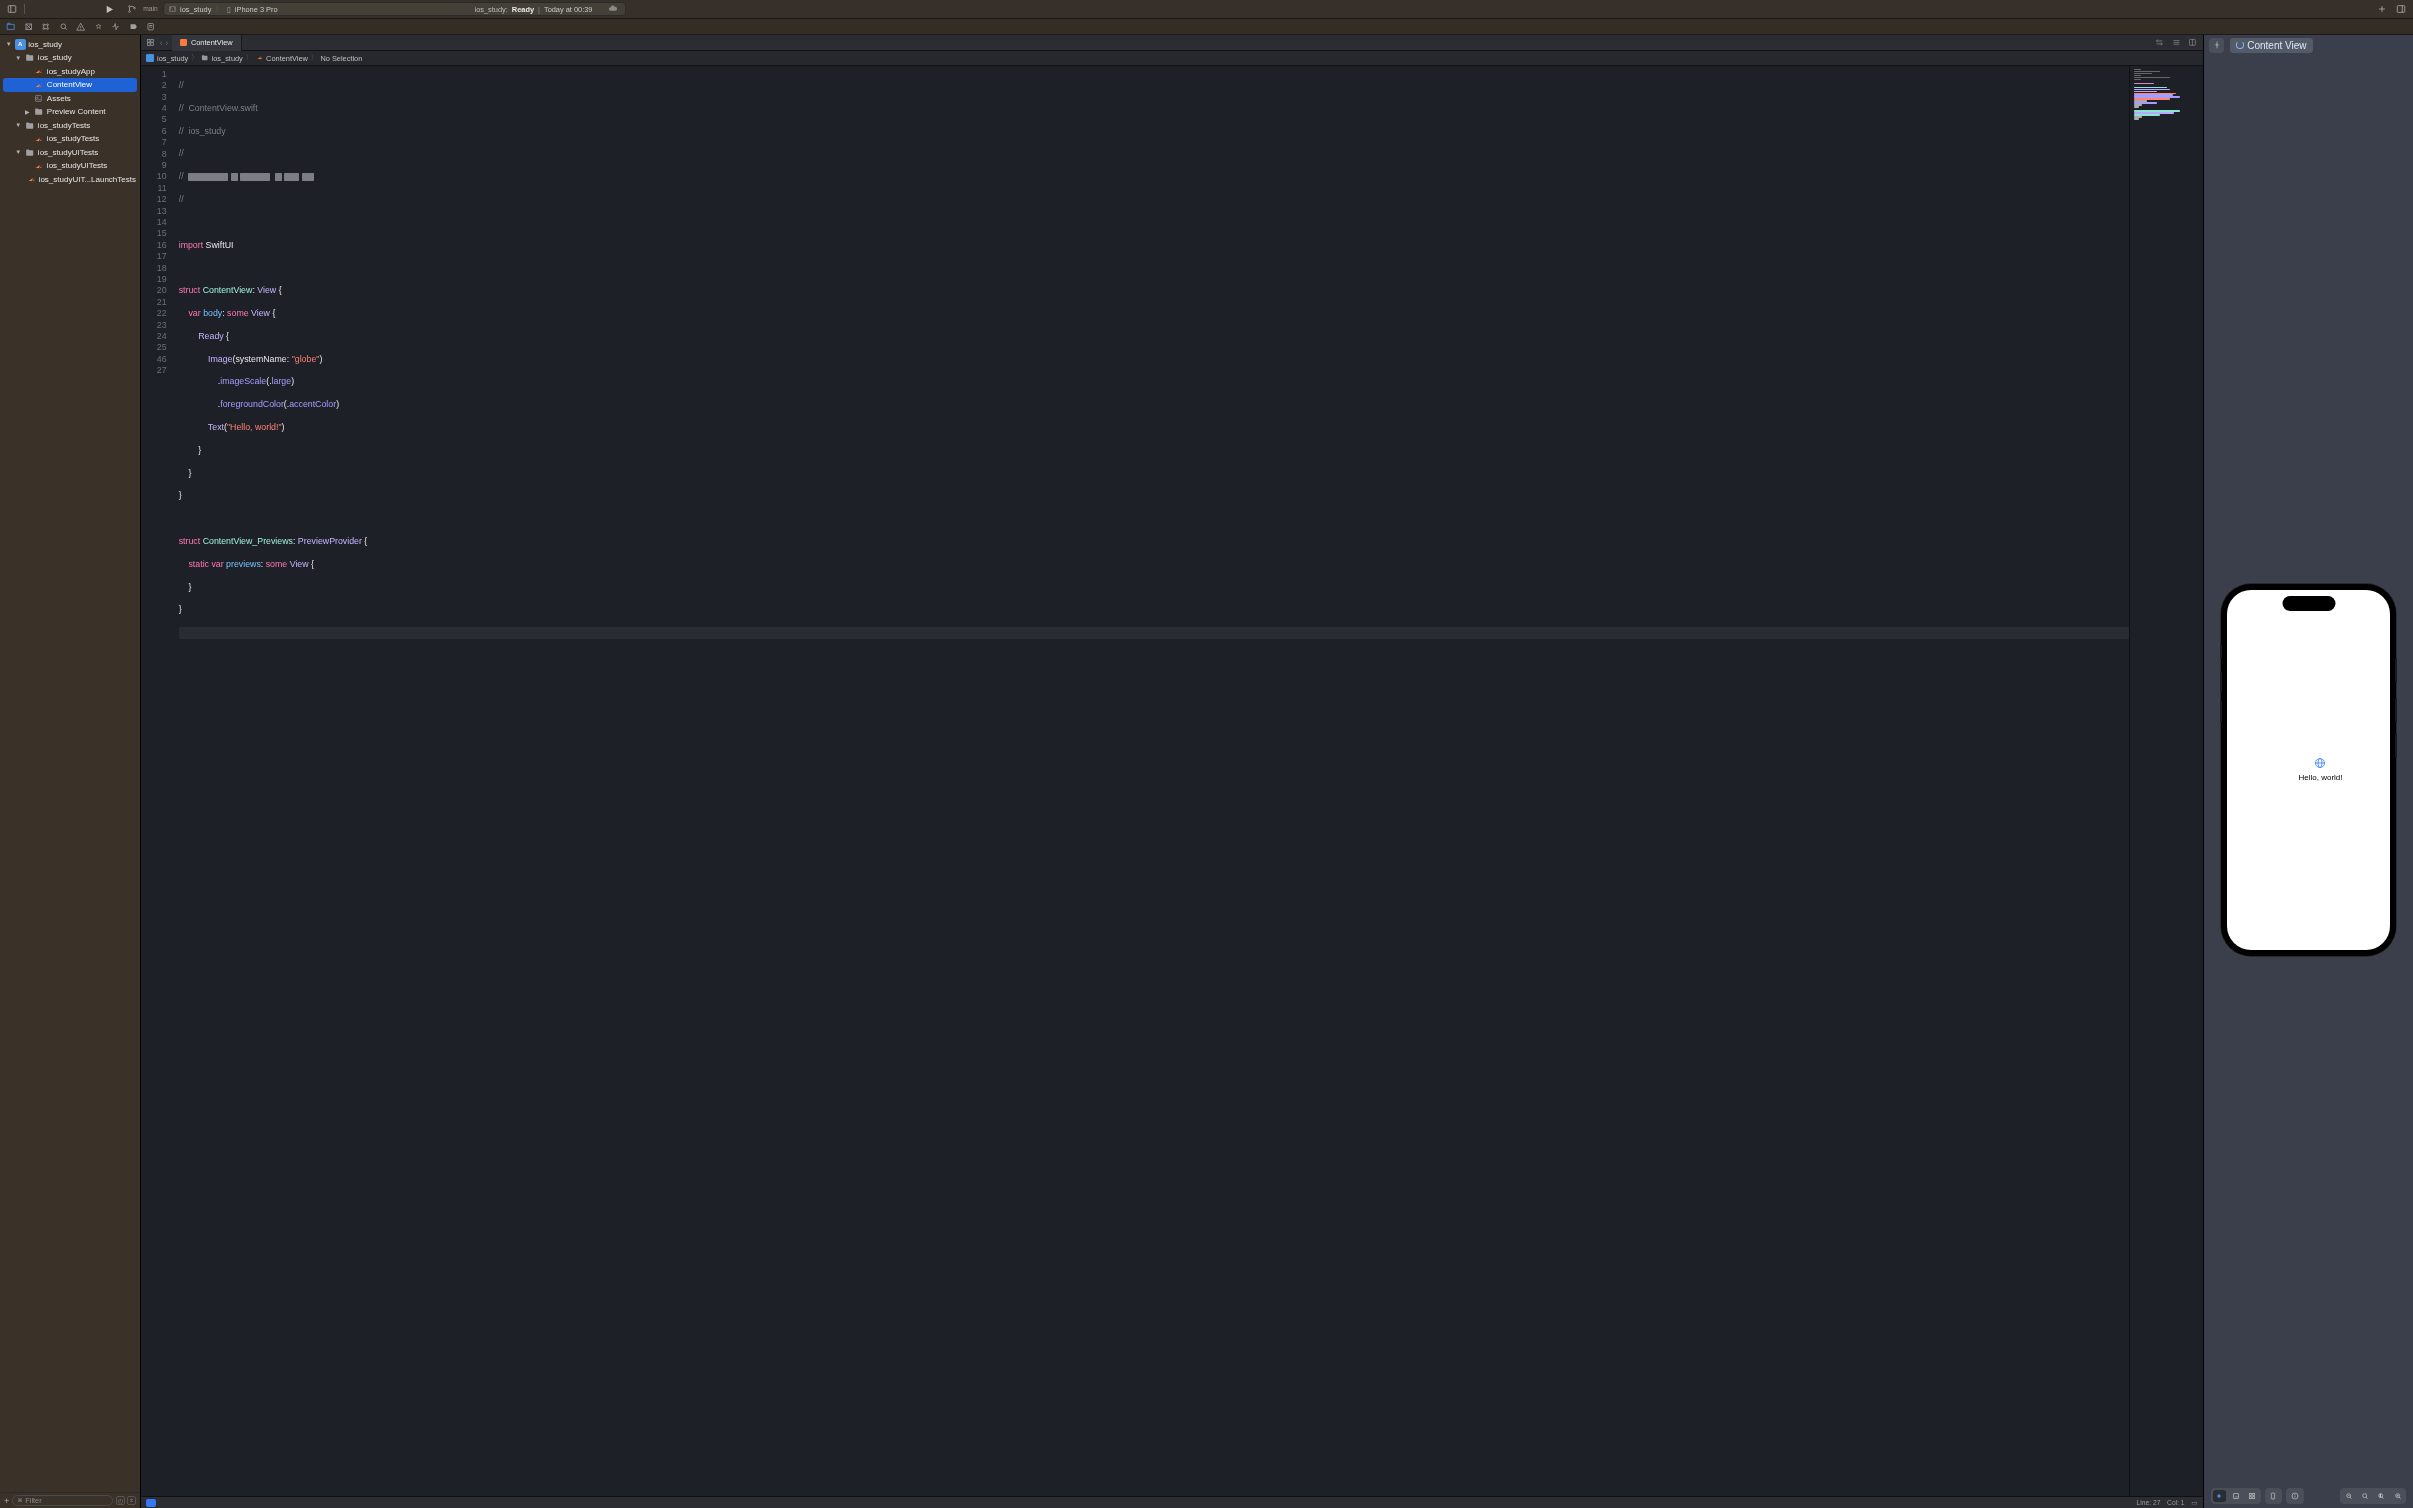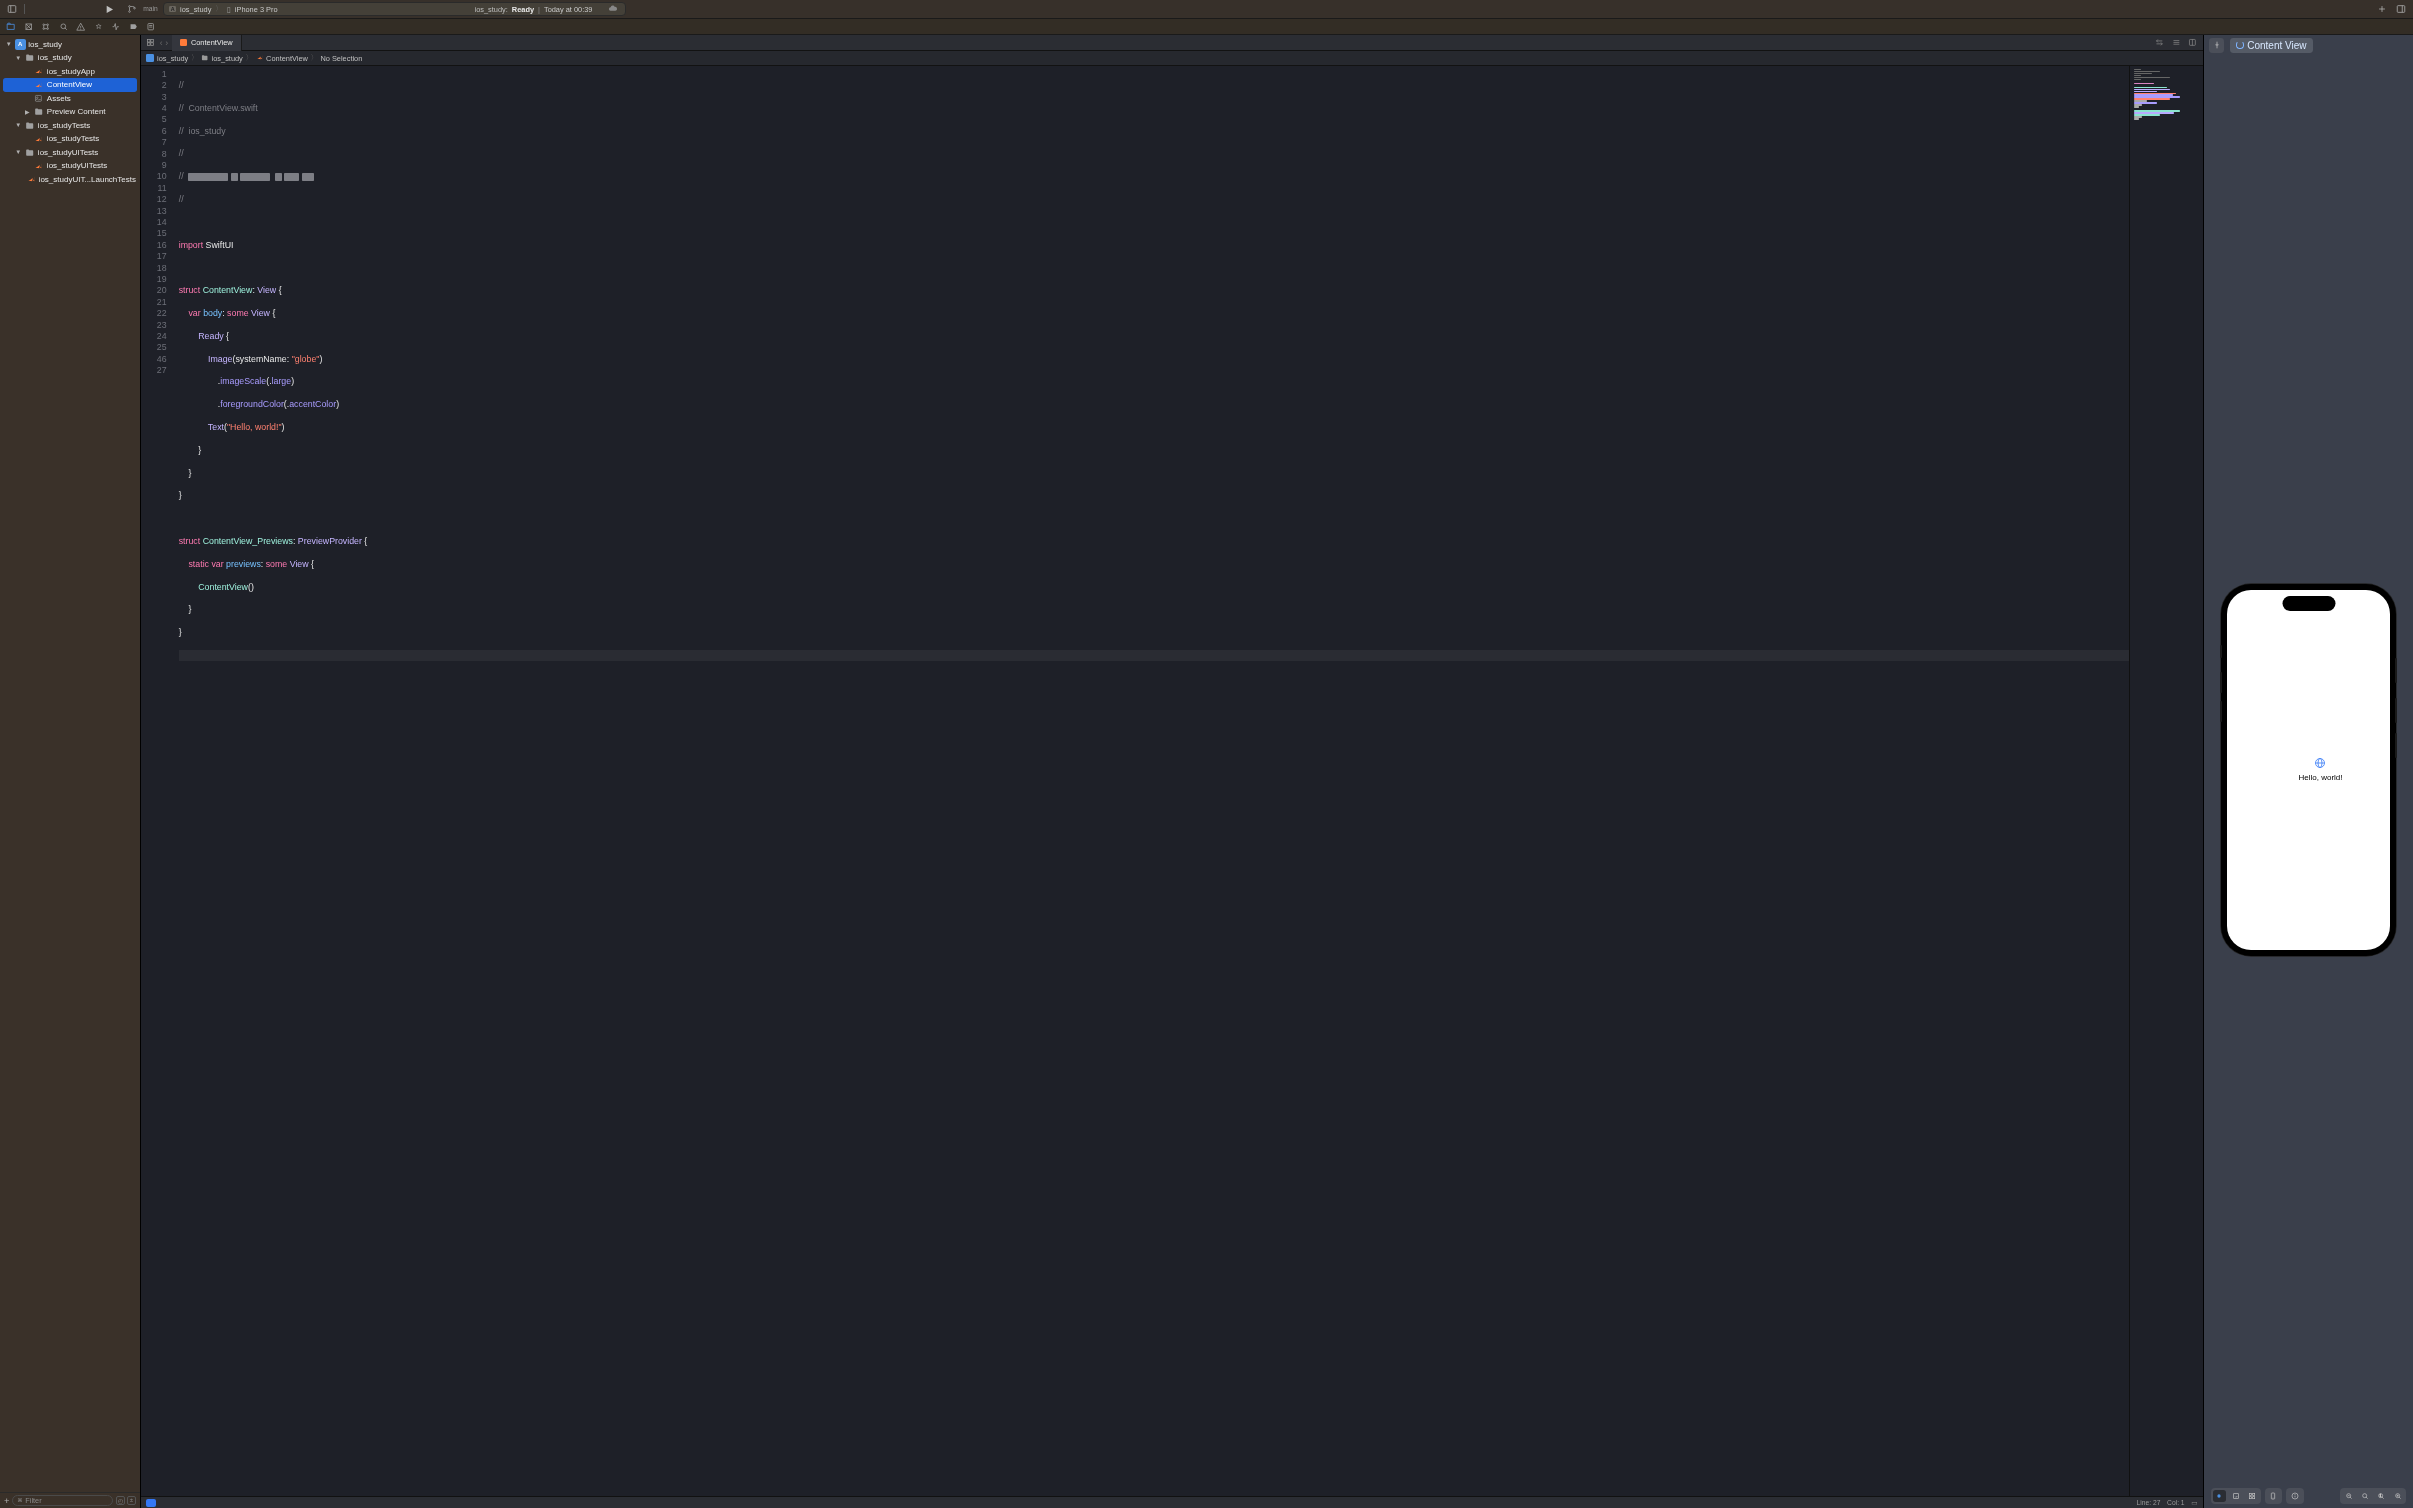--- a/index.html
+++ b/index.html
@@ -535,21 +535,20 @@
 <div class="line"><span class="tok-typeB">            Image</span><span class="tok-white">(systemName: </span><span class="tok-str">"globe"</span><span class="tok-white">)</span></div>
 <div class="line"><span class="tok-white">                .</span><span class="tok-func">imageScale</span><span class="tok-white">(.</span><span class="tok-enum">large</span><span class="tok-white">)</span></div>
 <div class="line"><span class="tok-white">                .</span><span class="tok-func">foregroundColor</span><span class="tok-white">(.</span><span class="tok-enum">accentColor</span><span class="tok-white">)</span></div>
 <div class="line"><span class="tok-typeB">            Text</span><span class="tok-white">(</span><span class="tok-str">"Hello, world!"</span><span class="tok-white">)</span></div>
 <div class="line"><span class="tok-white">        }</span></div>
 <div class="line"><span class="tok-white">    }</span></div>
 <div class="line"><span class="tok-white">}</span></div>
 <div class="line"></div>
 <div class="line"><span class="tok-kw">struct</span><span class="tok-type"> ContentView_Previews</span><span class="tok-white">: </span><span class="tok-typeB">PreviewProvider</span><span class="tok-white"> {</span></div>
 <div class="line"><span class="tok-kw">    static</span><span class="tok-kw"> var</span><span class="tok-var"> previews</span><span class="tok-white">: </span><span class="tok-kw">some</span><span class="tok-typeB"> View</span><span class="tok-white"> {</span></div>
-<div class="line"><span class="tok-type">        ContentView</span><span class="tok-white">()</span></div>
 <div class="line"><span class="tok-white">    }</span></div>
 <div class="line"><span class="tok-white">}</span></div>
 <div class="line hl"></div>
         </div>
       </div>
       <div class="minimap">
         <div class="mm-block" style="top:2.7px;">
           <div class="mm-line" style="width:10%;background:#666;"></div>
           <div class="mm-line" style="width:40%;background:#666;"></div>
           <div class="mm-line" style="width:28%;background:#666;"></div>

